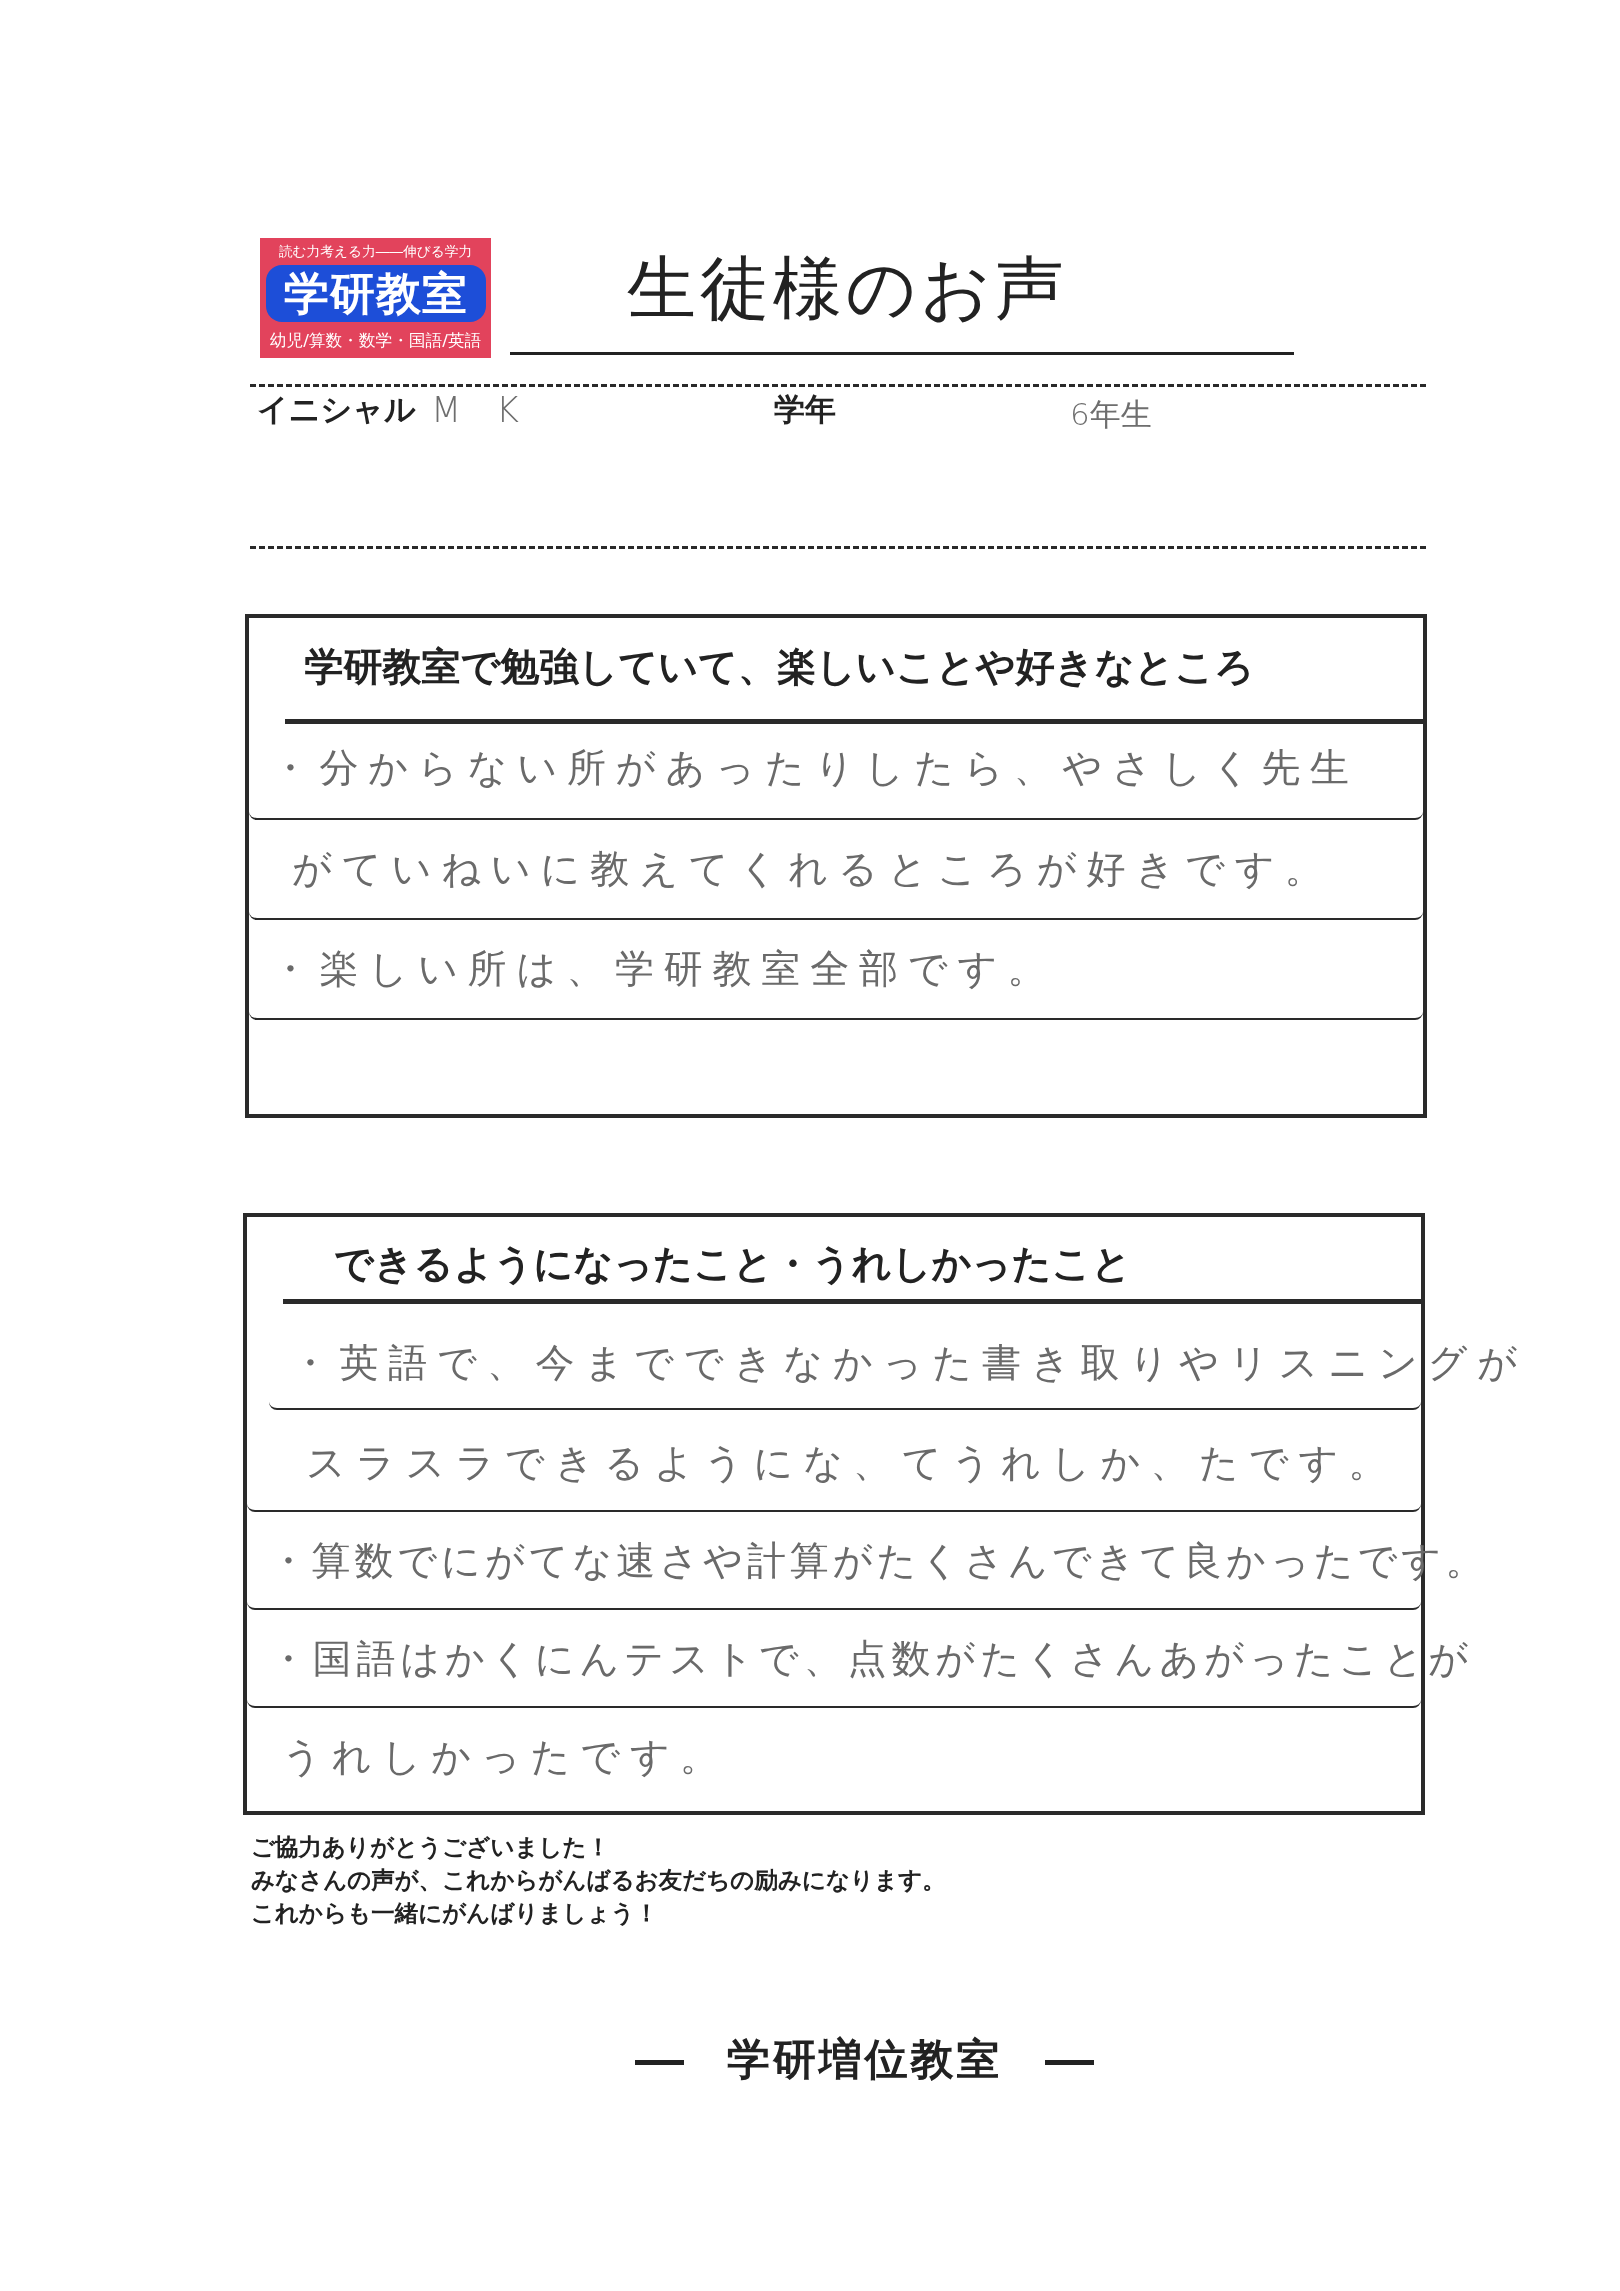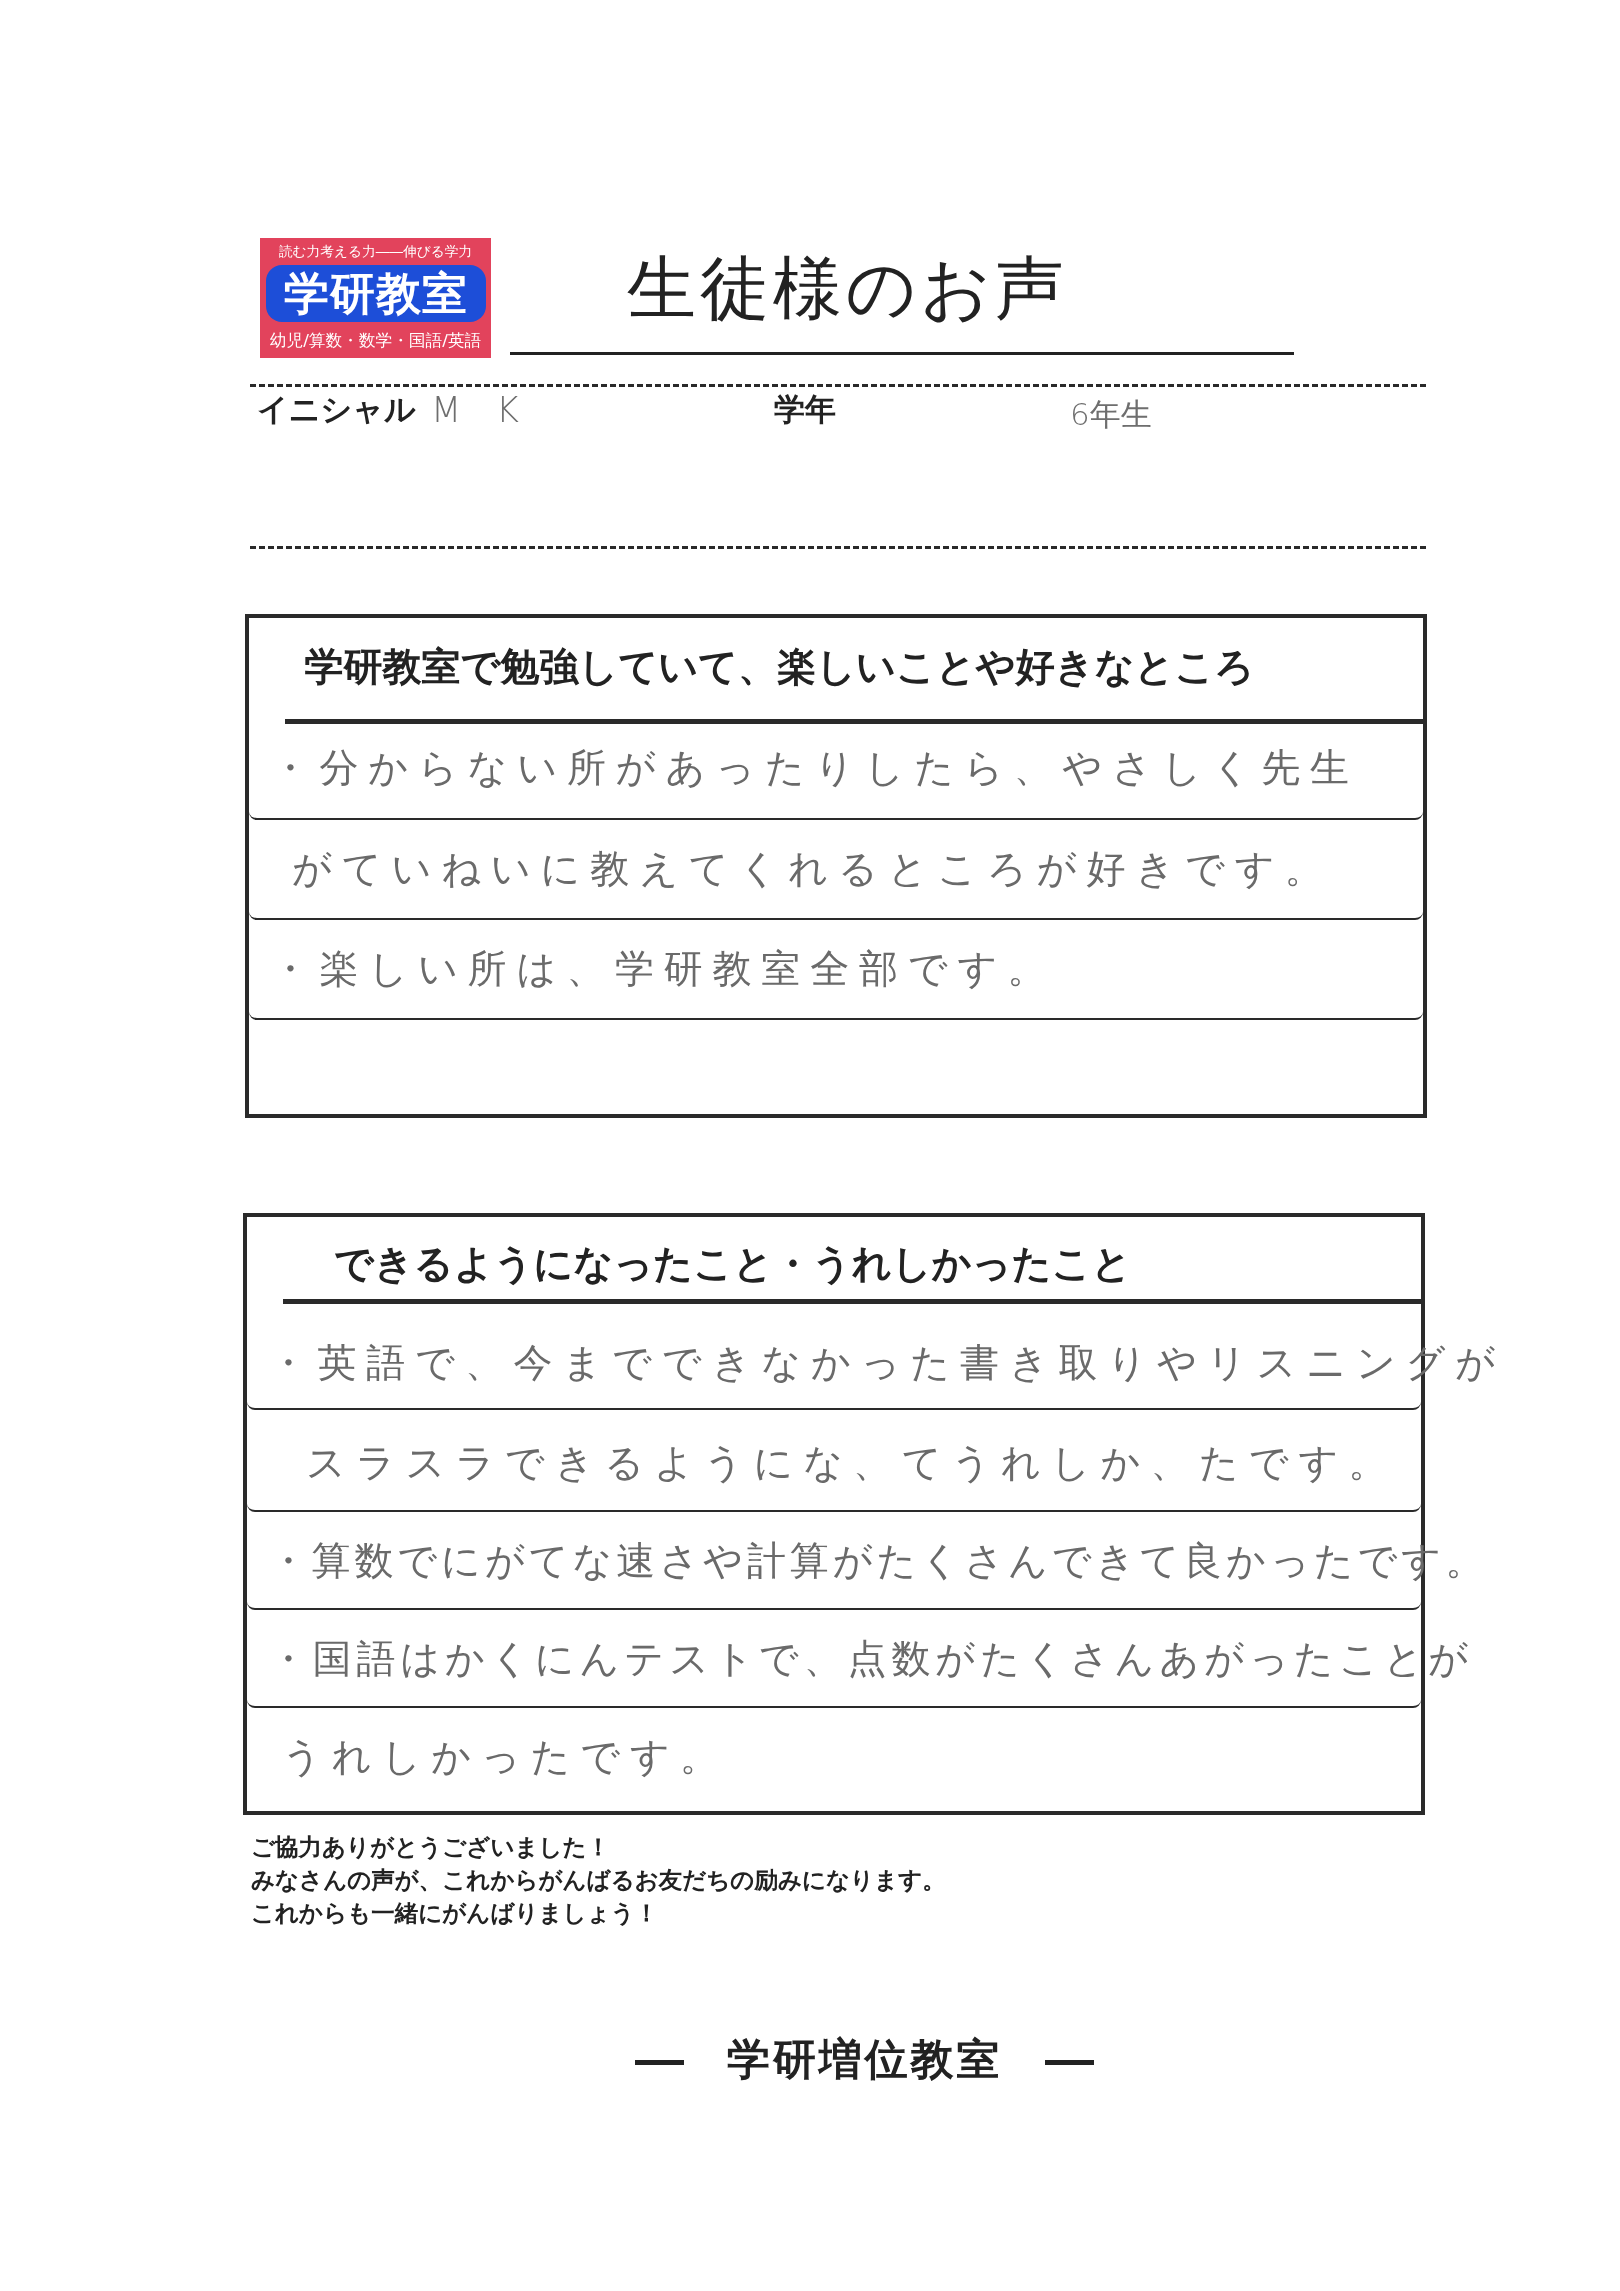--- a/index.html
+++ b/index.html
@@ -72,21 +72,21 @@
 <div class="abs box box1">
   <div class="box-head">学研教室で勉強していて、楽しいことや好きなところ</div>
   <div class="row" style="top:101px;height:101px;padding-left:21.6px;"><span>・分からない所があったりしたら、やさしく先生</span></div>
   <div class="row" style="top:202px;height:100px;padding-left:43px;"><span>がていねいに教えてくれるところが好きです。</span></div>
   <div class="row" style="top:302px;height:100px;padding-left:21.6px;"><span>・楽しい所は、学研教室全部です。</span></div>
   <div class="row last" style="top:402px;height:92px;padding-left:21.6px;"><span></span></div>
 </div>
 
 <div class="abs box box2">
   <div class="box-head">できるようになったこと・うれしかったこと</div>
-  <div class="row" style="top:97px;height:96px;padding-left:21.6px;"><span>・英語で、今までできなかった書き取りやリスニングが</span></div>
+  <div class="row" style="top:97px;height:96px;padding-left:21.6px;margin-left:22px;"><span>・英語で、今までできなかった書き取りやリスニングが</span></div>
   <div class="row" style="top:197px;height:98px;padding-left:59px;"><span>スラスラできるようにな、てうれしか、たです。</span></div>
   <div class="row" style="top:295px;height:98px;padding-left:21.6px;"><span style="letter-spacing:3.9px;">・算数でにがてな速さや計算がたくさんできて良かったです。</span></div>
   <div class="row" style="top:393px;height:98px;padding-left:21.6px;"><span style="letter-spacing:4.9px;">・国語はかくにんテストで、点数がたくさんあがったことが</span></div>
   <div class="row last" style="top:491px;height:101px;padding-left:35px;"><span>うれしかったです。</span></div>
 </div>
 
 <div class="abs footer-msg">
   <div>ご協力ありがとうございました！</div>
   <div>みなさんの声が、これからがんばるお友だちの励みになります。</div>
   <div>これからも一緒にがんばりましょう！</div>

